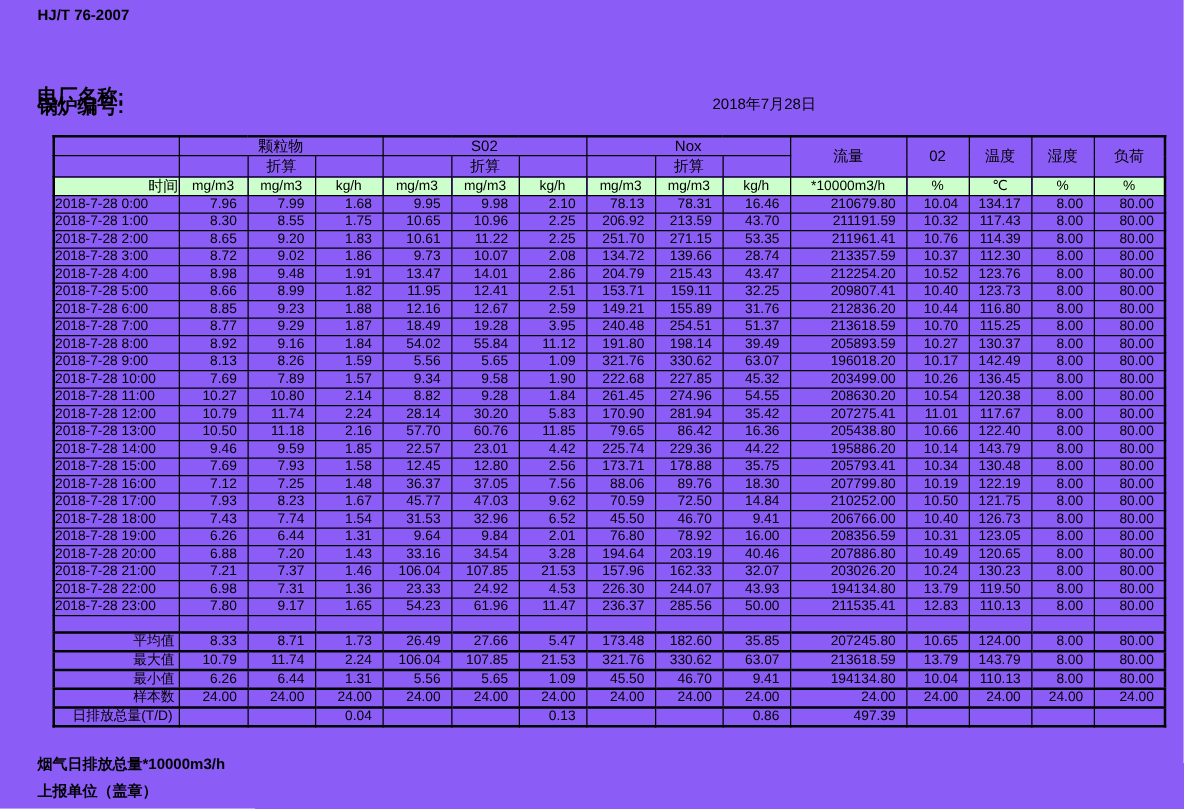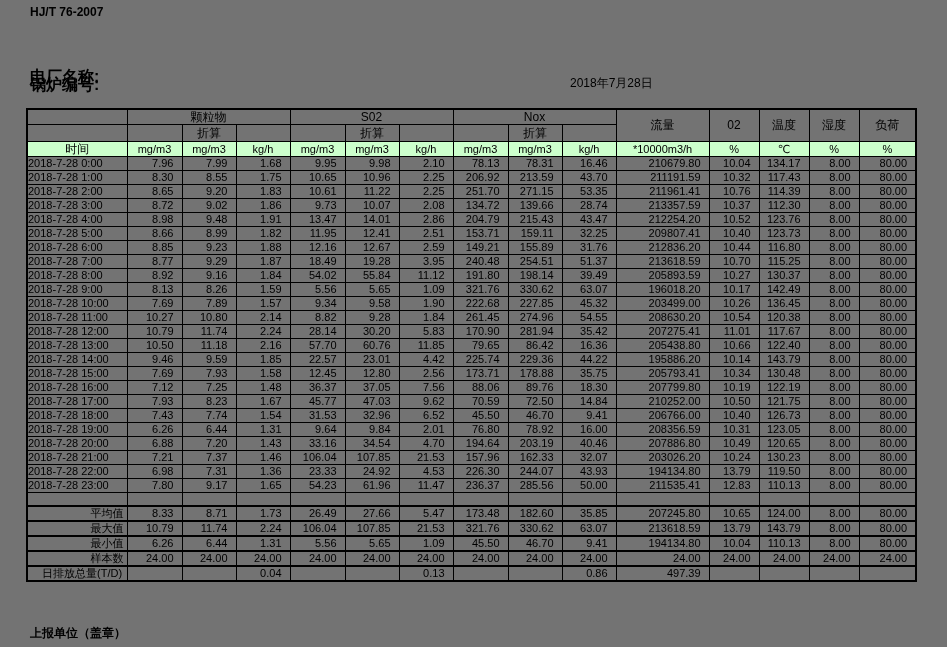--- a/index.html
+++ b/index.html
@@ -1,36 +1,36 @@
 <!DOCTYPE html>
 <html><head>
 <meta charset="utf-8">
 <style>
   html,body{margin:0;padding:0;background:#ffffff;}
   .page{
-    position:relative;width:947px;height:647px;background:#737373;
+    position:relative;width:947px;height:647px;background:#8b5cf6;
     font-family:"Liberation Sans","DejaVu Sans",sans-serif;color:#000;
     overflow:hidden;
   }
   .std{position:absolute;left:30px;top:5px;font-size:12px;font-weight:bold;}
   .title{position:absolute;left:160px;top:23px;width:345px;text-align:center;
          font-size:15px;font-weight:bold;letter-spacing:1px;}
   .plant{position:absolute;left:30px;top:67px;font-size:16px;font-weight:bold;}
   .boiler{position:absolute;left:30px;top:75px;font-size:16px;font-weight:bold;}
   .rdate{position:absolute;left:570px;top:75px;font-size:12px;}
-  .tblwrap{position:absolute;left:26px;top:108px;}
+  .tblwrap{position:absolute;left:42px;top:108px;}
   table{border-collapse:collapse;table-layout:fixed;width:889px;border:2px solid #000;}
   td{border:1px solid #000;font-size:11px;line-height:13px;height:13px;padding:0;
      overflow:hidden;white-space:nowrap;vertical-align:middle;}
   .h1 td,.h2 td{text-align:center;font-size:12px;}
   .h1 td{height:14px;}
   .h2 td{height:16px;}
   .green{background:#ccffcc;}
   .units td{text-align:center;height:14px;}
-  .units td.timeh{font-size:12px;}
+  .units td.timeh{font-size:12px;text-align:right;}
   .num{text-align:right;padding-right:8px;}
   .time{text-align:left;padding-right:5px;}
   .blank td{height:12px;}
   .summary td{border-top-width:2px;}
   .slabel{text-align:right;padding-right:3px;}
   .tlabel{text-align:left;padding-left:14px;}
   .fnote{position:absolute;left:30px;top:603px;font-size:12px;font-weight:bold;}
   .funit1{position:absolute;left:30px;top:625px;font-size:12px;font-weight:bold;}
   .funit2{position:absolute;left:210px;top:625px;font-size:12px;font-weight:bold;margin-top:30px;}
 </style>
@@ -445,21 +445,21 @@
             <td class="num">8.00</td>
             <td class="num">80.00</td>
           </tr>
           <tr>
             <td class="time">2018-7-28 20:00</td>
             <td class="num">6.88</td>
             <td class="num">7.20</td>
             <td class="num">1.43</td>
             <td class="num">33.16</td>
             <td class="num">34.54</td>
-            <td class="num">4.70</td>
+            <td class="num">3.28</td>
             <td class="num">194.64</td>
             <td class="num">203.19</td>
             <td class="num">40.46</td>
             <td class="num">207886.80</td>
             <td class="num">10.49</td>
             <td class="num">120.65</td>
             <td class="num">8.00</td>
             <td class="num">80.00</td>
           </tr>
           <tr>
@@ -614,15 +614,16 @@
             <td class="num">497.39</td>
             <td class="num"></td>
             <td class="num"></td>
             <td class="num"></td>
             <td class="num"></td>
           </tr>
         </tbody>
     </table>
   </div>
 
+  <div class="fnote">烟气日排放总量*10000m3/h</div>
   <div class="funit1">上报单位（盖章）</div>
   <div class="funit2">单位</div>
 </div>
 
 </body></html>

